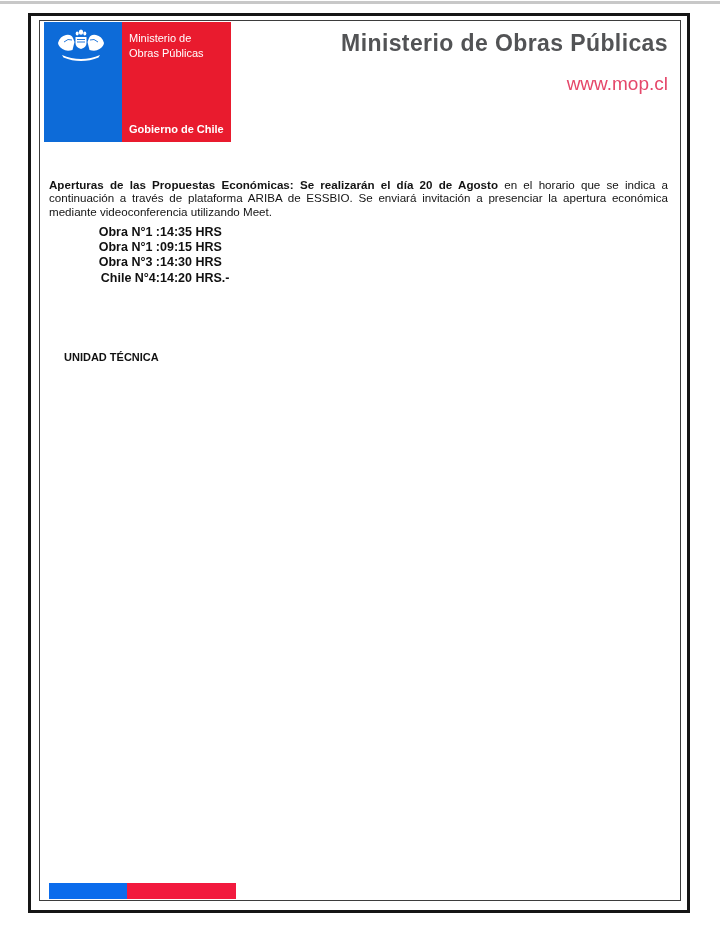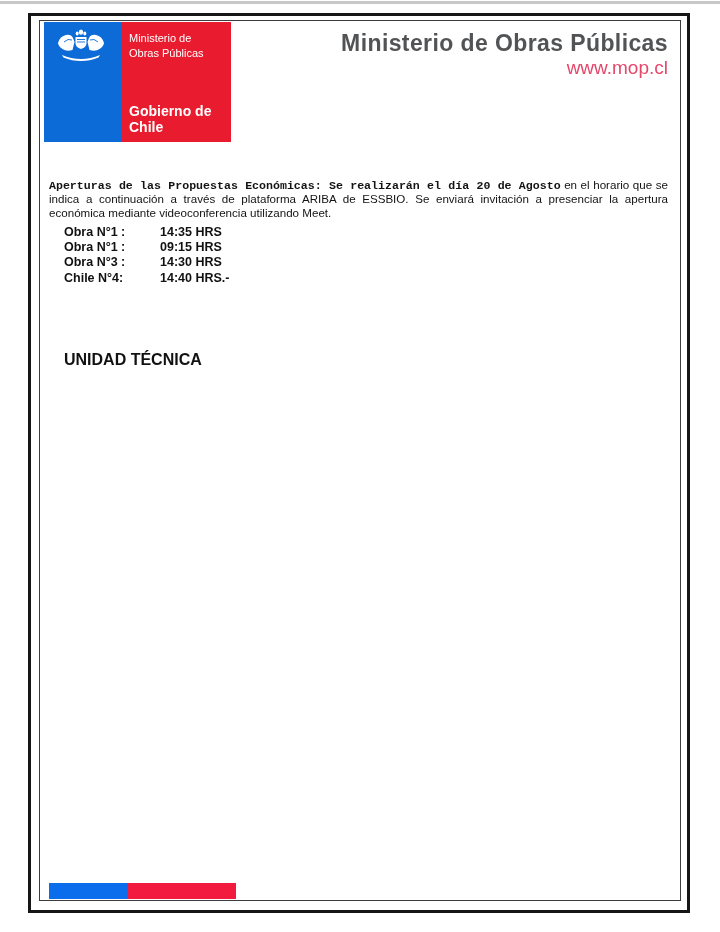--- a/index.html
+++ b/index.html
@@ -60,69 +60,69 @@
     font-weight: normal;
     font-size: 11px;
     line-height: 15px;
     white-space: pre-line;
   }
   .logo-gov {
     position: absolute;
     left: 7px; bottom: 7px;
     color: #ffffff;
     font-weight: bold;
-    font-size: 14px;
+    font-size: 11px;
   }
   .header-right {
     position: absolute;
     top: 9px; right: 12px;
     text-align: right;
   }
   .header-title {
     font-size: 23px;
     font-weight: bold;
     color: #525355;
     letter-spacing: 0.4px;
     line-height: 26px;
   }
   .header-site {
     font-size: 19px;
     color: #e5476a;
     line-height: 22px;
-    margin-top: 1px;
+    margin-top: 17px;
     text-decoration: none;
     display: inline-block;
   }
   .paragraph {
     position: absolute;
     left: 9px; top: 145px;
     width: 619px;
     font-size: 11.6px;
     line-height: 13.5px;
     color: #131313;
     text-align: justify;
   }
-  .paragraph .lead { font-weight: bold; font-family: Liberation Mono, monospace; }
+  .paragraph .lead { font-weight: bold; }
   .schedule {
     position: absolute;
     left: 24px; top: 204px;
     font-weight: bold;
     font-size: 12.5px;
     color: #111111;
   }
   .schedule-row {
     display: flex;
     line-height: 15.2px;
   }
-  .schedule-label { width: 96px; }
+  .schedule-label { width: 96px; text-align: right; }
   .signature {
     position: absolute;
     left: 24px; top: 330px;
     font-weight: bold;
-    font-size: 16px;
+    font-size: 11px;
     color: #111111;
   }
   .footer-bar {
     position: absolute;
     left: 9px; bottom: 1px;
     height: 16px;
     display: flex;
   }
   .footer-blue { width: 78px; height: 100%; background: #0b6cec; }
   .footer-red  { width: 109px; height: 100%; background: #f21a3e; }
@@ -179,21 +179,21 @@
       <div class="schedule-row">
         <span class="schedule-label">Obra N°1 :</span>
         <span class="schedule-time">09:15 HRS</span>
       </div>
       <div class="schedule-row">
         <span class="schedule-label">Obra N°3 :</span>
         <span class="schedule-time">14:30 HRS</span>
       </div>
       <div class="schedule-row">
         <span class="schedule-label">Chile N°4:</span>
-        <span class="schedule-time">14:40 HRS.-</span>
+        <span class="schedule-time">14:20 HRS.-</span>
       </div>
     </div>
 
     <div class="signature">UNIDAD TÉCNICA</div>
 
     <div class="footer-bar">
       <div class="footer-blue" style="background: rgb(11, 108, 236);"></div>
       <div class="footer-red" style="background: rgb(242, 26, 62);"></div>
     </div>
 

